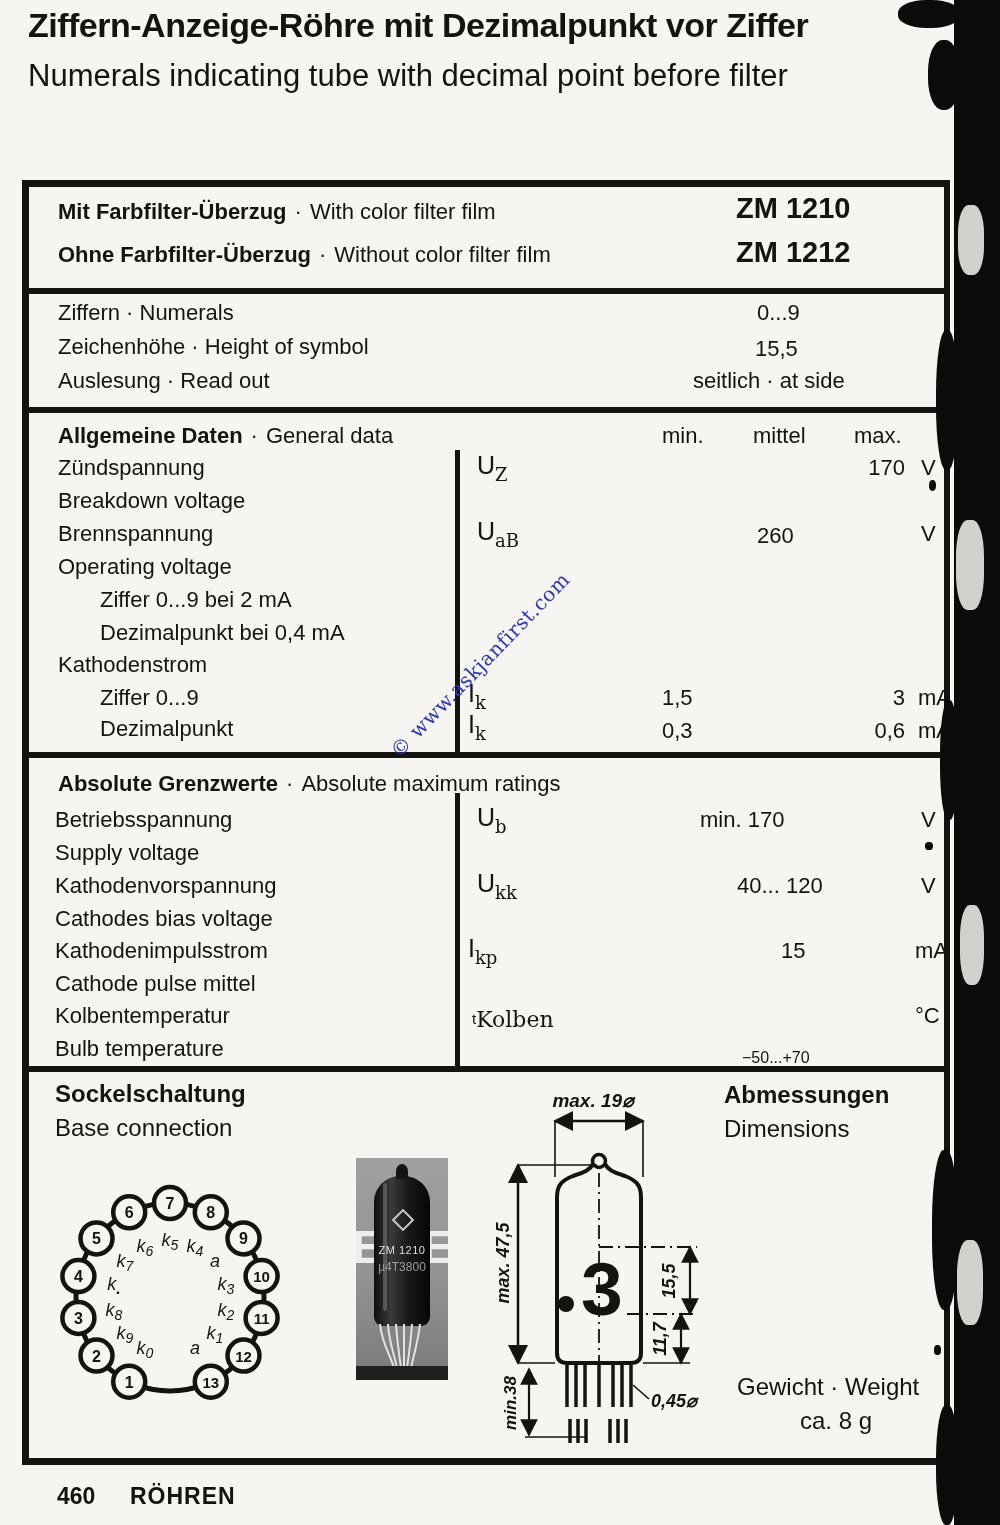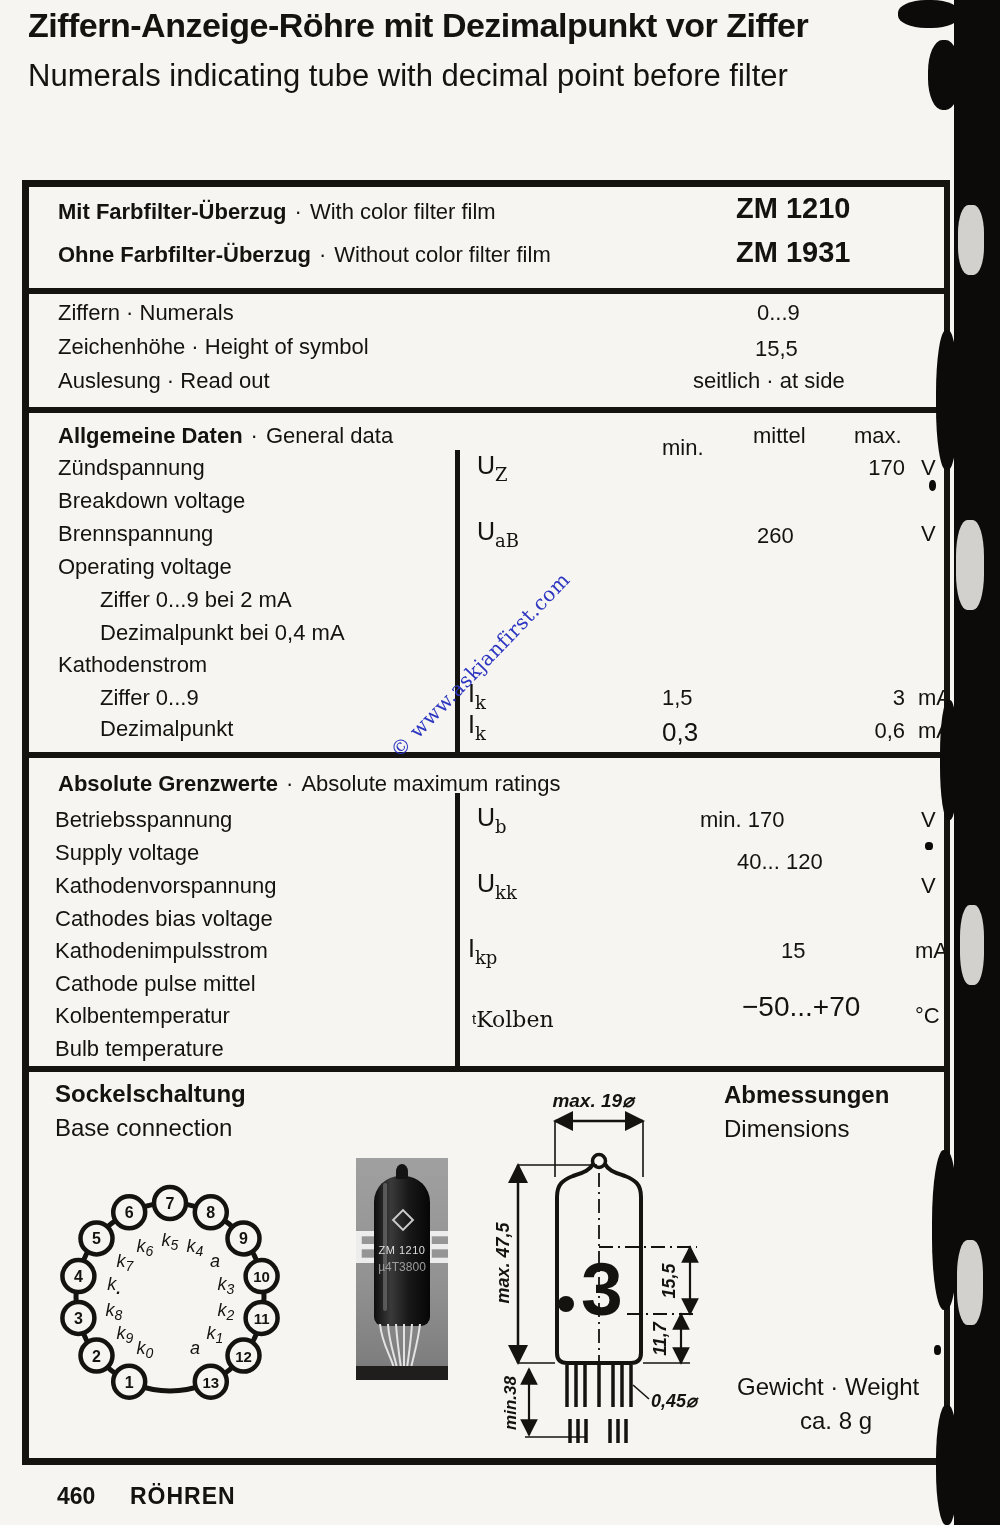--- a/index.html
+++ b/index.html
@@ -50,33 +50,33 @@
   <div class="ln" style="left:455px;top:450px;width:5px;height:302px"></div>
   <div class="ln" style="left:455px;top:793px;width:5px;height:273px"></div>
 
   <div class="t" style="left:58px;top:200px;font-size:22px">
     <span class="b">Mit Farbfilter-Überzug</span><span class="dot">·</span><span>With color filter film</span>
   </div>
   <div class="t b" style="left:736px;top:193px;font-size:29px">ZM 1210</div>
   <div class="t" style="left:58px;top:243px;font-size:22px">
     <span class="b">Ohne Farbfilter-Überzug</span><span class="dot">·</span><span>Without color filter film</span>
   </div>
-  <div class="t b" style="left:736px;top:237px;font-size:29px">ZM 1931</div>
+  <div class="t b" style="left:736px;top:237px;font-size:29px">ZM 1212</div>
 
   <div class="t" style="left:58px;top:301px;font-size:22px">Ziffern · Numerals</div>
   <div class="t" style="left:757px;top:301px;font-size:22px">0...9</div>
   <div class="t" style="left:58px;top:335px;font-size:22px">Zeichenhöhe · Height of symbol</div>
   <div class="t" style="left:755px;top:337px;font-size:22px">15,5</div>
   <div class="t" style="left:58px;top:369px;font-size:22px">Auslesung · Read out</div>
   <div class="t" style="left:693px;top:369px;font-size:22px">seitlich · at side</div>
 
   <div class="t" style="left:58px;top:424px;font-size:22px">
     <span class="b">Allgemeine Daten</span><span class="dot">·</span><span>General data</span>
   </div>
-  <div class="t" style="left:662px;top:436px;font-size:22px">min.</div>
+  <div class="t" style="left:662px;top:424px;font-size:22px">min.</div>
   <div class="t" style="left:753px;top:424px;font-size:22px">mittel</div>
   <div class="t" style="left:854px;top:424px;font-size:22px">max.</div>
 
   <div class="t" style="left:58px;top:456px;font-size:22px">Zündspannung</div>
   <div class="t" style="left:477px;top:452px"><span class="symb">U</span><span class="subb">Z</span></div>
   <div class="t" style="left:845px;top:456px;font-size:22px"><span class="ra" style="width:60px">170</span></div>
   <div class="t" style="left:921px;top:456px;font-size:22px">V</div>
   <div class="t" style="left:58px;top:489px;font-size:22px">Breakdown voltage</div>
 
   <div class="t" style="left:58px;top:522px;font-size:22px">Brennspannung</div>
@@ -90,49 +90,49 @@
   <div class="t" style="left:58px;top:653px;font-size:22px">Kathodenstrom</div>
 
   <div class="t" style="left:100px;top:686px;font-size:22px">Ziffer 0...9</div>
   <div class="t" style="left:468px;top:680px"><span class="symb">I</span><span class="subb">k</span></div>
   <div class="t" style="left:662px;top:686px;font-size:22px">1,5</div>
   <div class="t" style="left:845px;top:686px;font-size:22px"><span class="ra" style="width:60px">3</span></div>
   <div class="t" style="left:918px;top:686px;font-size:22px">mA</div>
 
   <div class="t" style="left:100px;top:717px;font-size:22px">Dezimalpunkt</div>
   <div class="t" style="left:468px;top:711px"><span class="symb">I</span><span class="subb">k</span></div>
-  <div class="t" style="left:662px;top:719px;font-size:26px">0,3</div>
+  <div class="t" style="left:662px;top:719px;font-size:22px">0,3</div>
   <div class="t" style="left:845px;top:719px;font-size:22px"><span class="ra" style="width:60px">0,6</span></div>
   <div class="t" style="left:918px;top:719px;font-size:22px">mA</div>
 
   <div class="t" style="left:58px;top:772px;font-size:22px">
     <span class="b">Absolute Grenzwerte</span><span class="dot">·</span><span>Absolute maximum ratings</span>
   </div>
 
   <div class="t" style="left:55px;top:808px;font-size:22px">Betriebsspannung</div>
   <div class="t" style="left:477px;top:804px"><span class="symb">U</span><span class="subb">b</span></div>
   <div class="t" style="left:700px;top:808px;font-size:22px">min. 170</div>
   <div class="t" style="left:921px;top:808px;font-size:22px">V</div>
   <div class="t" style="left:55px;top:841px;font-size:22px">Supply voltage</div>
 
   <div class="t" style="left:55px;top:874px;font-size:22px">Kathodenvorspannung</div>
   <div class="t" style="left:477px;top:870px"><span class="symb">U</span><span class="subb">kk</span></div>
-  <div class="t" style="left:737px;top:850px;font-size:22px">40... 120</div>
+  <div class="t" style="left:737px;top:874px;font-size:22px">40... 120</div>
   <div class="t" style="left:921px;top:874px;font-size:22px">V</div>
   <div class="t" style="left:55px;top:907px;font-size:22px">Cathodes bias voltage</div>
 
   <div class="t" style="left:55px;top:939px;font-size:22px">Kathodenimpulsstrom</div>
   <div class="t" style="left:468px;top:935px"><span class="symb">I</span><span class="subb">kp</span></div>
   <div class="t" style="left:781px;top:939px;font-size:22px">15</div>
   <div class="t" style="left:915px;top:939px;font-size:22px">mA</div>
   <div class="t" style="left:55px;top:972px;font-size:22px">Cathode pulse mittel</div>
 
   <div class="t" style="left:55px;top:1004px;font-size:22px">Kolbentemperatur</div>
   <div class="t" style="left:472px;top:1008px"><span class="tsup">t</span><span class="tser">Kolben</span></div>
-  <div class="t" style="left:742px;top:992px;font-size:28px">−50...+70</div>
+  <div class="t" style="left:742px;top:1050px;font-size:16px">−50...+70</div>
   <div class="t" style="left:915px;top:1004px;font-size:22px">°C</div>
   <div class="t" style="left:55px;top:1037px;font-size:22px">Bulb temperature</div>
 
   <div class="t b" style="left:55px;top:1081px;font-size:24px">Sockelschaltung</div>
   <div class="t" style="left:55px;top:1115px;font-size:24px">Base connection</div>
   <div class="t b" style="left:724px;top:1082px;font-size:24px">Abmessungen</div>
   <div class="t" style="left:724px;top:1116px;font-size:24px">Dimensions</div>
 
   <svg style="position:absolute;left:50px;top:1182px" width="250" height="235" viewBox="0 0 250 235">
     <circle cx="120" cy="115" r="94" fill="none" stroke="#14130f" stroke-width="5"></circle>

